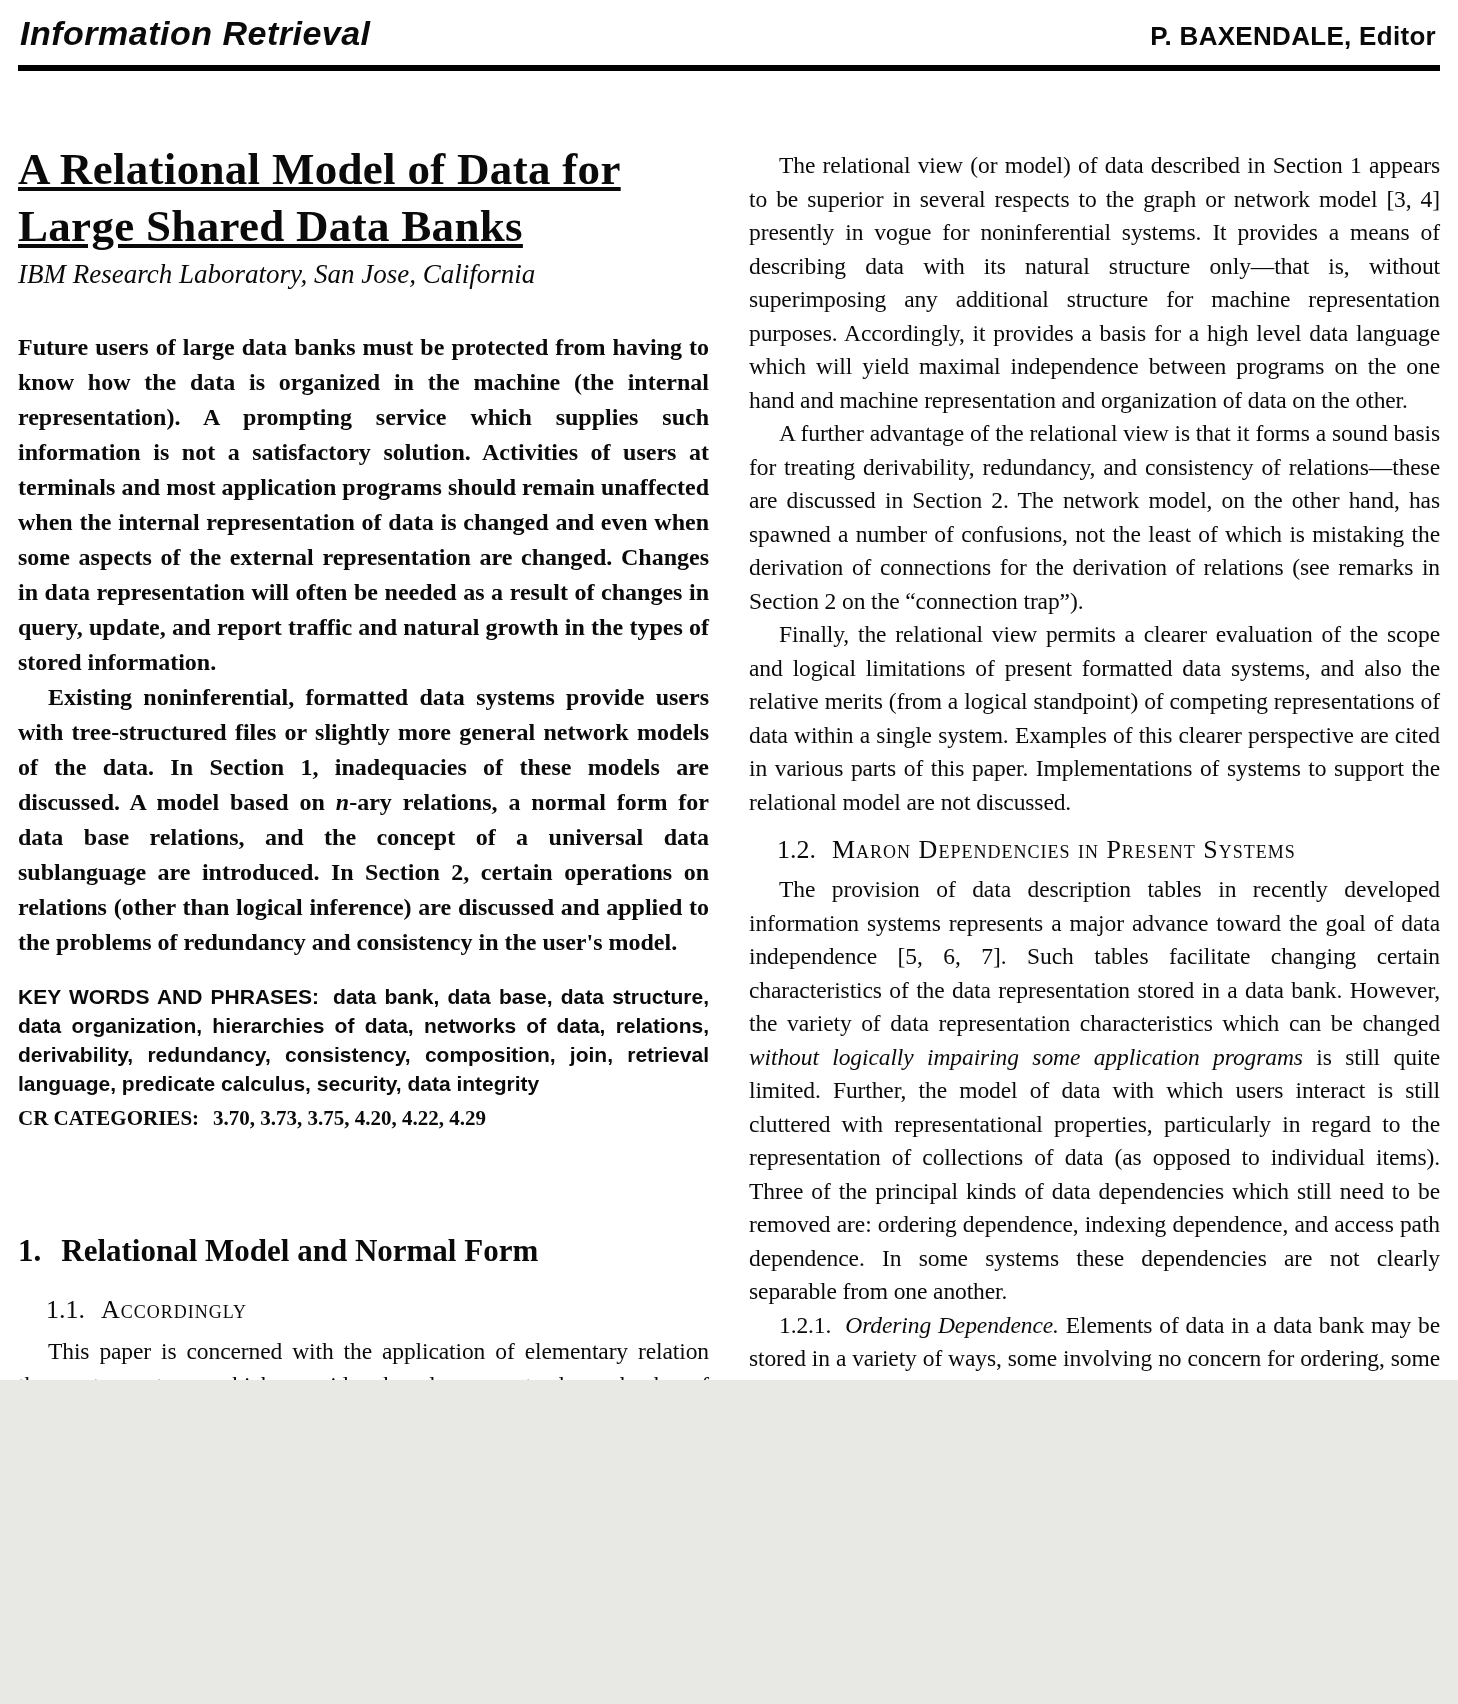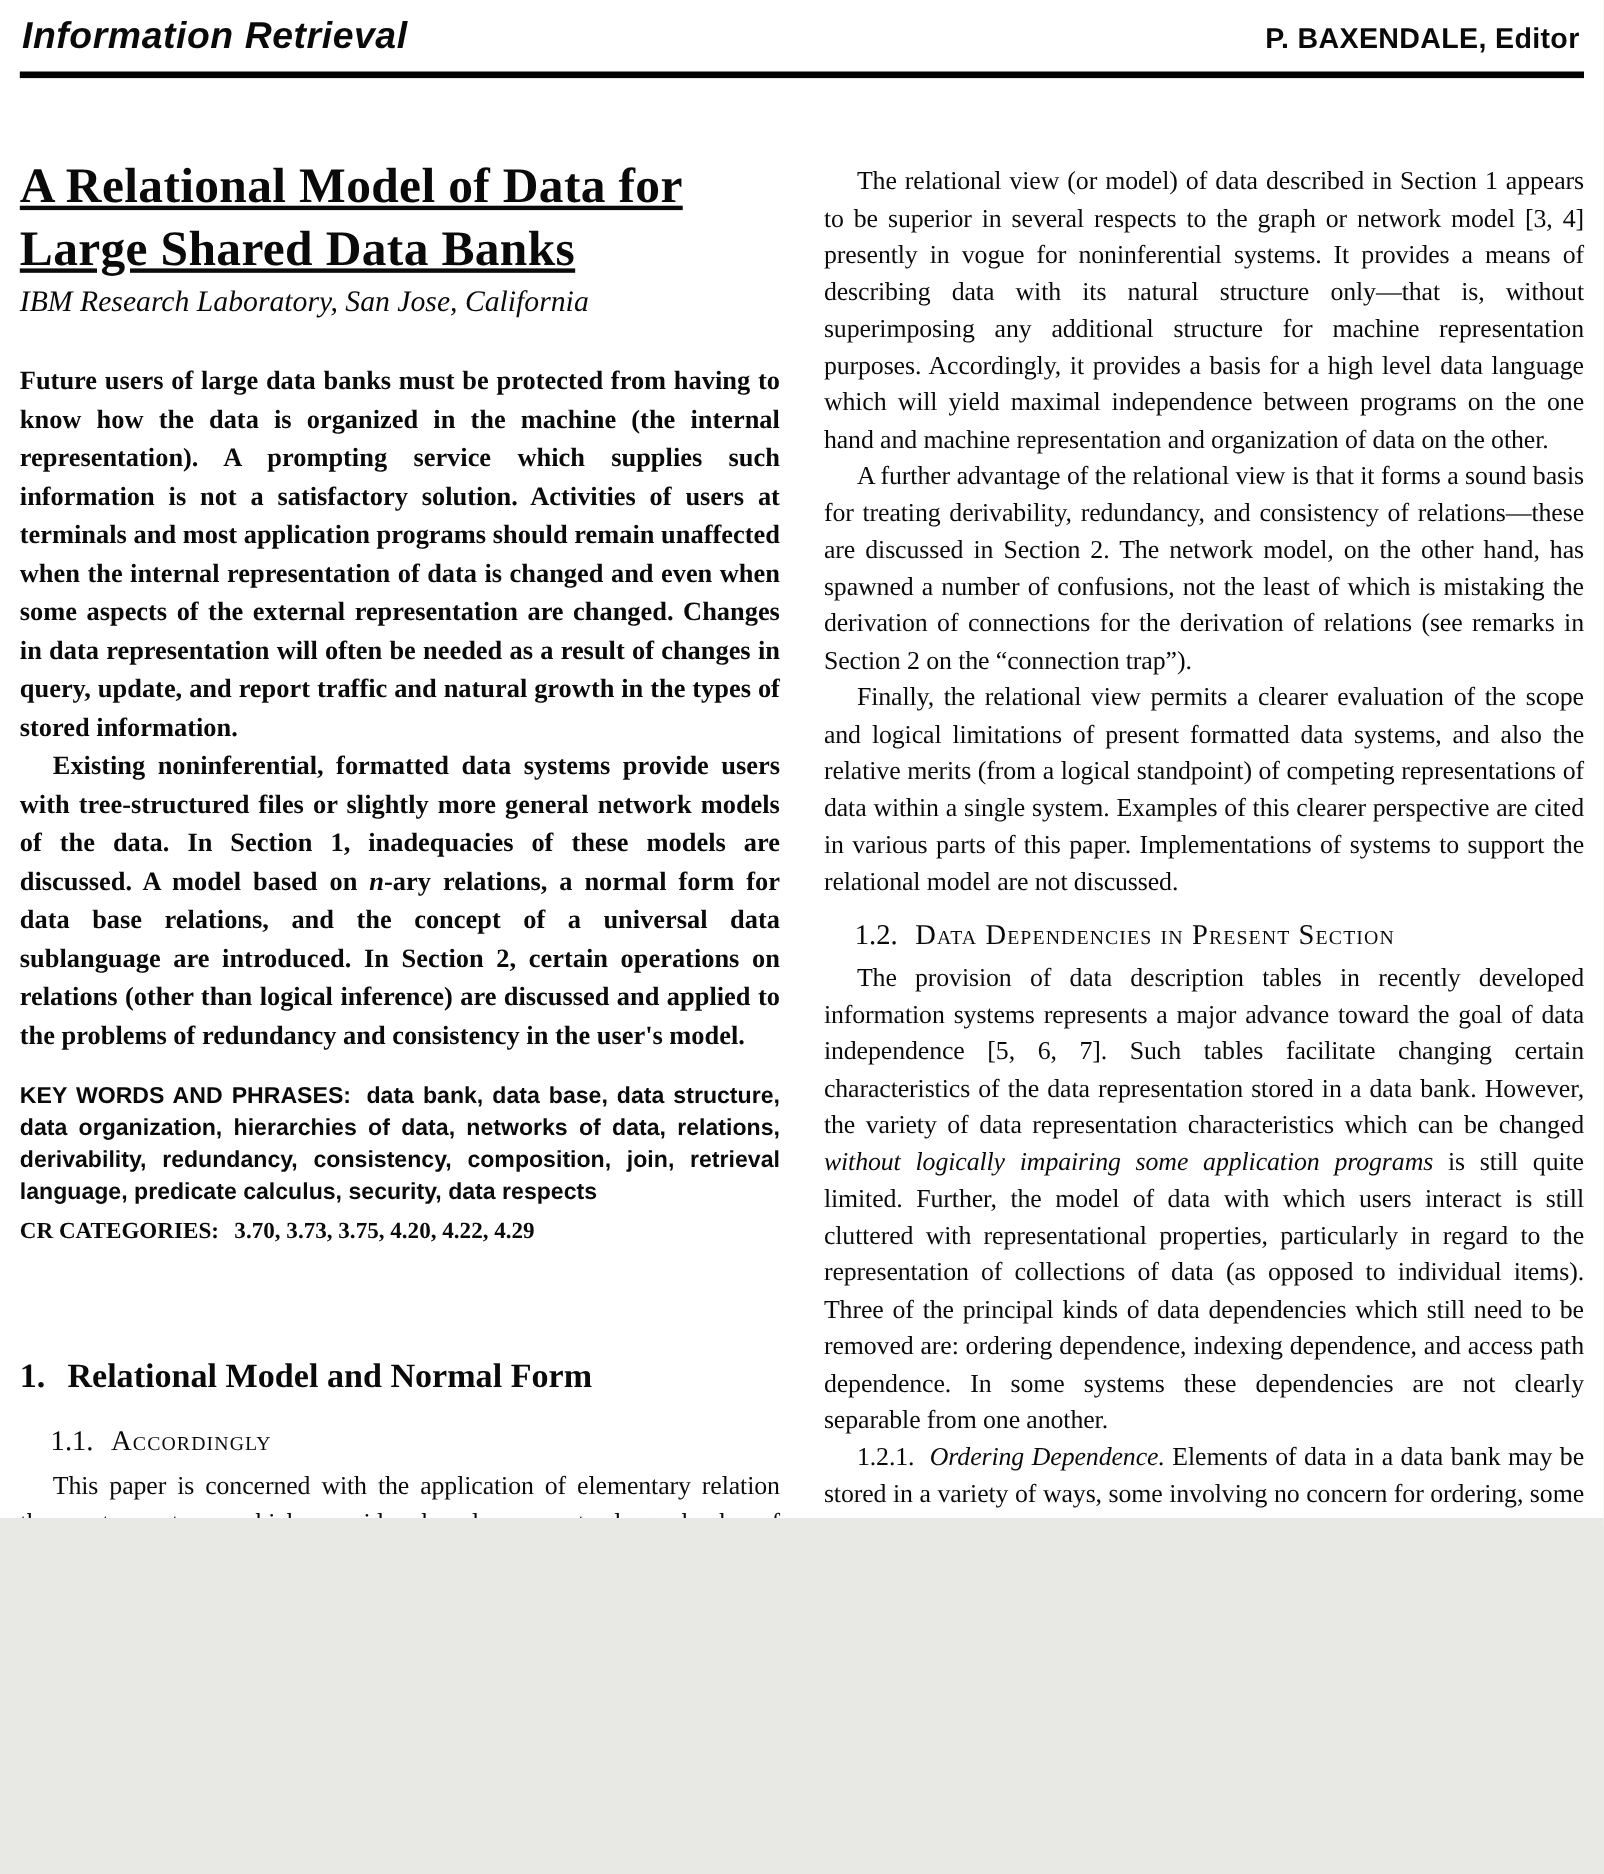--- a/index.html
+++ b/index.html
@@ -105,21 +105,21 @@
         <span>A Relational Model of Data for</span><br>
         <span>Large Shared Data Banks</span>
       </h1>
 
       <div class="author-affiliation">IBM Research Laboratory, San Jose, California</div>
 
       <p class="abstract-p first">Future users of large data banks must be protected from having to know how the data is organized in the machine (the internal representation). A prompting service which supplies such information is not a satisfactory solution. Activities of users at terminals and most application programs should remain unaffected when the internal representation of data is changed and even when some aspects of the external representation are changed. Changes in data representation will often be needed as a result of changes in query, update, and report traffic and natural growth in the types of stored information.</p>
       <p class="abstract-p indent"><span>Existing noninferential, formatted data systems provide users with tree-structured files or slightly more general network models of the data. In Section 1, inadequacies of these models are discussed. A model based on </span><span class="ital">n</span><span>-ary relations, a normal form for data base relations, and the concept of a universal data sublanguage are introduced. In Section 2, certain operations on relations (other than logical inference) are discussed and applied to the problems of redundancy and consistency in the user's model.</span></p>
 
       <div class="kw-block">
-        <span class="kw-label">KEY WORDS AND PHRASES:</span><span>data bank, data base, data structure, data organization, hierarchies of data, networks of data, relations, derivability, redundancy, consistency, composition, join, retrieval language, predicate calculus, security, data respects</span>
+        <span class="kw-label">KEY WORDS AND PHRASES:</span><span>data bank, data base, data structure, data organization, hierarchies of data, networks of data, relations, derivability, redundancy, consistency, composition, join, retrieval language, predicate calculus, security, data integrity</span>
       </div>
       <div class="cr-block">
         <span class="cr-label">CR CATEGORIES:</span><span>3.70, 3.73, 3.75, 4.20, 4.22, 4.29</span>
       </div>
 
       <h2 class="section-heading">
         <span class="section-number">1.</span><span>Relational Model and Normal Form</span>
       </h2>
 
       <h3 class="subsection-heading">
@@ -132,21 +132,21 @@
 
     <div class="col right">
 
       <p class="body-p">The relational view (or model) of data described in Section 1 appears to be superior in several respects to the graph or network model [3, 4] presently in vogue for noninferential systems. It provides a means of describing data with its natural structure only—that is, without superimposing any additional structure for machine representation purposes. Accordingly, it provides a basis for a high level data language which will yield maximal independence between programs on the one hand and machine representation and organization of data on the other.</p>
 
       <p class="body-p">A further advantage of the relational view is that it forms a sound basis for treating derivability, redundancy, and consistency of relations—these are discussed in Section 2. The network model, on the other hand, has spawned a number of confusions, not the least of which is mistaking the derivation of connections for the derivation of relations (see remarks in Section 2 on the “connection trap”).</p>
 
       <p class="body-p">Finally, the relational view permits a clearer evaluation of the scope and logical limitations of present formatted data systems, and also the relative merits (from a logical standpoint) of competing representations of data within a single system. Examples of this clearer perspective are cited in various parts of this paper. Implementations of systems to support the relational model are not discussed.</p>
 
       <h3 class="subsection-heading">
-        <span class="subsection-number">1.2.</span><span class="smallcaps">Data Dependencies in Present Section</span>
+        <span class="subsection-number">1.2.</span><span class="smallcaps">Maron Dependencies in Present Systems</span>
       </h3>
 
       <p class="body-p"><span>The provision of data description tables in recently developed information systems represents a major advance toward the goal of data independence [5, 6, 7]. Such tables facilitate changing certain characteristics of the data representation stored in a data bank. However, the variety of data representation characteristics which can be changed </span><span class="ital">without logically impairing some application programs</span><span> is still quite limited. Further, the model of data with which users interact is still cluttered with representational properties, particularly in regard to the representation of collections of data (as opposed to individual items). Three of the principal kinds of data dependencies which still need to be removed are: ordering dependence, indexing dependence, and access path dependence. In some systems these dependencies are not clearly separable from one another.</span></p>
 
       <p class="body-p"><span class="run-in-number">1.2.1.</span><span class="ital">Ordering Dependence.</span><span> Elements of data in a data bank may be stored in a variety of ways, some involving no concern for ordering, some permitting each element to participate in one ordering only, others permitting each element to participate in several orderings. Let us consider those existing systems which either require or permit data elements to be stored in at least one total ordering which is</span></p>
 
     </div>
   </div>
 </div>
 

